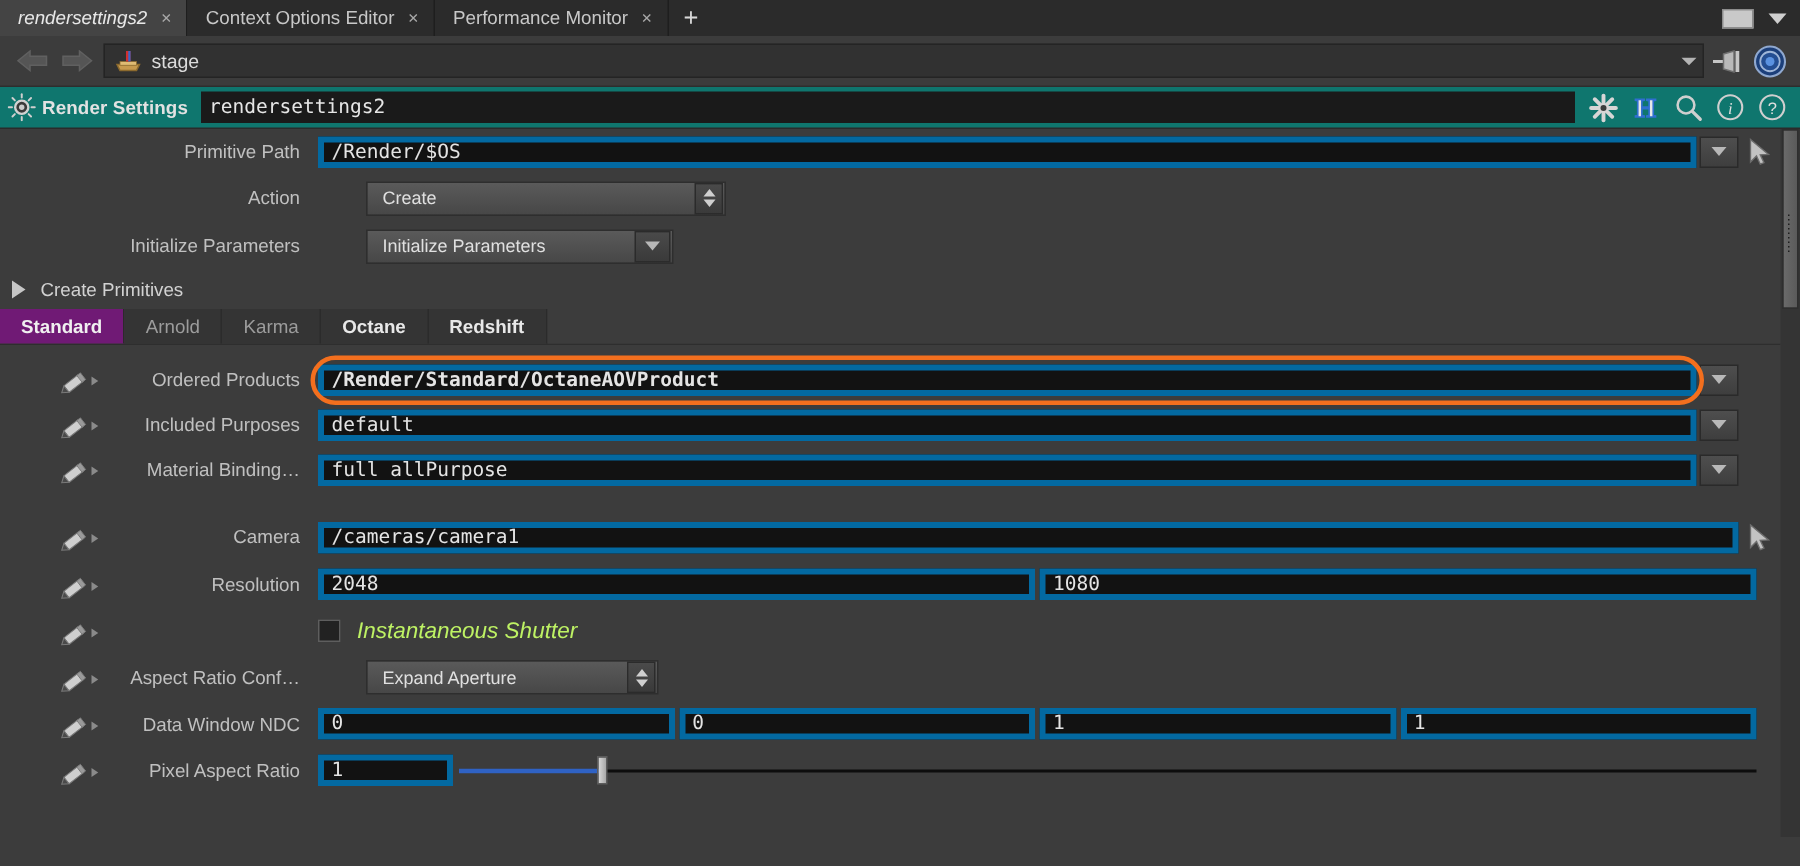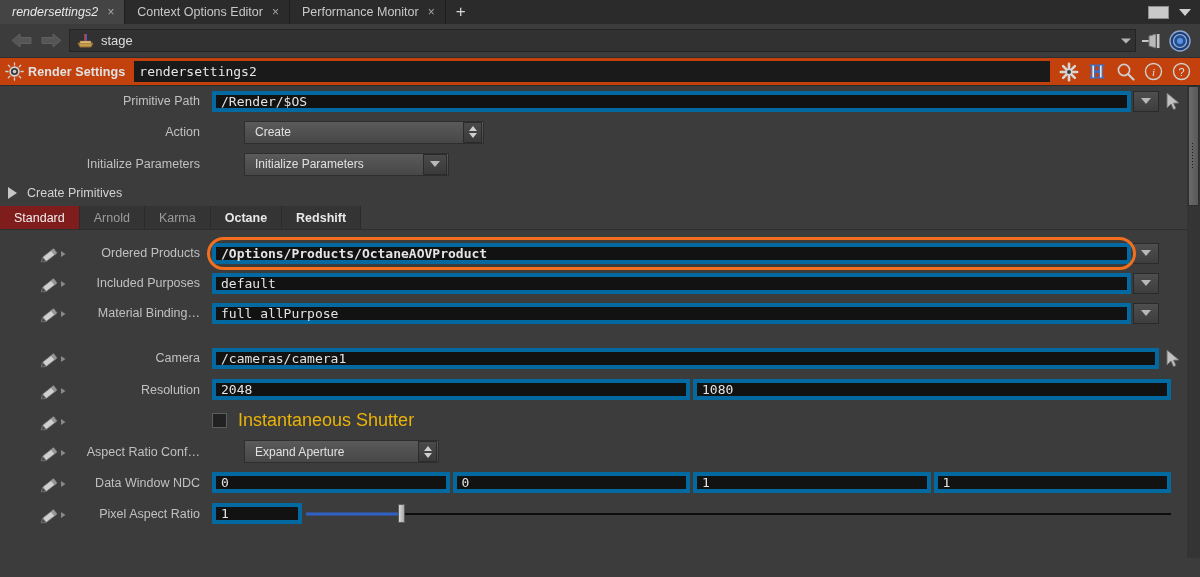--- a/index.html
+++ b/index.html
@@ -68,21 +68,21 @@
     position: absolute; right: 4px; top: 50%; transform: translateY(-50%);
     width: 0; height: 0;
     border-left: 5px solid transparent; border-right: 5px solid transparent;
     border-top: 5px solid #b4b4b4;
   }
   .pin-icon { width: 30px; display: flex; align-items: center; justify-content: center; }
   .target-icon { width: 28px; display: flex; align-items: center; justify-content: center; }
 
   
   .nodeheader {
-    height: 28px; background: #c2410c;
+    height: 28px; background: #0f766e;
     display: flex; align-items: center; gap: 0;
     border-bottom: 1px solid #2b2b2b;
   }
   .nh-icon { width: 28px; display: flex; align-items: center; justify-content: center; }
   .nh-title {
     font-size: 12.5px; font-weight: bold; color: #e2e2e2;
     letter-spacing: .1px; padding-right: 9px;
   }
   .nh-name {
     flex: 1; height: 21px; background: #1a1a1a;
@@ -190,37 +190,37 @@
   .rtabs {
     display: flex; align-items: stretch; height: 24px;
     background: #3c3c3c; border-bottom: 1px solid #2e2e2e;
   }
   .rtab {
     padding: 0 14px; display: flex; align-items: center;
     font-size: 12.5px; color: #9c9c9c;
     background: #343434; border-right: 1px solid #2b2b2b;
   }
   .rtab.strong { color: #e8e8e8; font-weight: bold; }
-  .rtab.active { background: #7f1d1d; color: #f0f0f0; font-weight: normal; }
+  .rtab.active { background: #701a75; color: #f0f0f0; font-weight: bold; }
   .rtabs-fill { flex: 1; background: #3c3c3c; }
 
   
   .hl-wrap { position: relative; flex: 1; display: flex; min-width: 0; }
   .hl-ring {
     position: absolute; left: -5px; top: -6px; right: -5px; bottom: -6px;
     border: 3px solid #f36f1e; border-radius: 17px; pointer-events: none;
   }
   .hl-wrap .field { font-weight: bold; }
 
   
   .checkbox {
     width: 15px; height: 15px; background: #222222;
     border: 1px solid #5e5e5e; flex: none;
   }
-  .cb-label { font-size: 18px; color: #eab308; padding-left: 11px; }
+  .cb-label { font-size: 15px; color: #bef264; padding-left: 11px; font-style: italic; }
 
   
   .multi { flex: 1; display: flex; gap: 3px; min-width: 0; }
   .multi .field { flex: 1; }
 
   
   .slider { flex: 1; height: 21px; position: relative; margin-left: 4px; }
   .slider .track {
     position: absolute; left: 0; right: 0; top: 50%;
     height: 2px; background: #0d0d0d; transform: translateY(-50%);
@@ -423,21 +423,21 @@
               <rect x="2" y="7.5" width="13" height="5.6" rx="1" fill="#cfcfcf" stroke="#7a7a7a" stroke-width=".7"></rect>
               <path d="M2,7.5 L-2,10.3 L2,13.1 Z" fill="#4a4a4a" stroke="#7a7a7a" stroke-width=".7"></path>
               <rect x="13" y="7.5" width="3" height="5.6" fill="#9a9a9a" stroke="#7a7a7a" stroke-width=".6"></rect>
             </g>
             <path d="M21,8 L25.5,11 L21,14 Z" fill="#8a8a8a"></path>
           </svg>
         </span>
       </div>
       <div class="label">Ordered Products</div>
       <div class="hl-wrap">
-        <div class="field">/Options/Products/OctaneAOVProduct</div>
+        <div class="field">/Render/Standard/OctaneAOVProduct</div>
         <div class="hl-ring"></div>
       </div>
       <div class="dropbtn">
           <span class="t"></span>
         </div>
       <div style="width:28px"></div>
     </div>
 
     <div class="row" style="height:30px">
       <div class="gutter">

